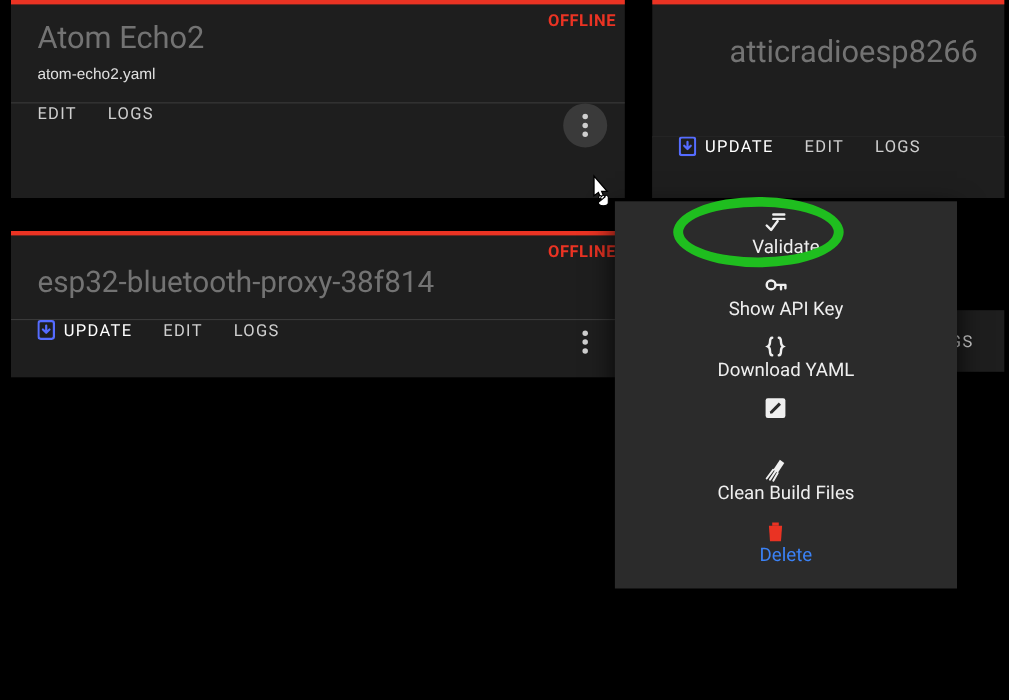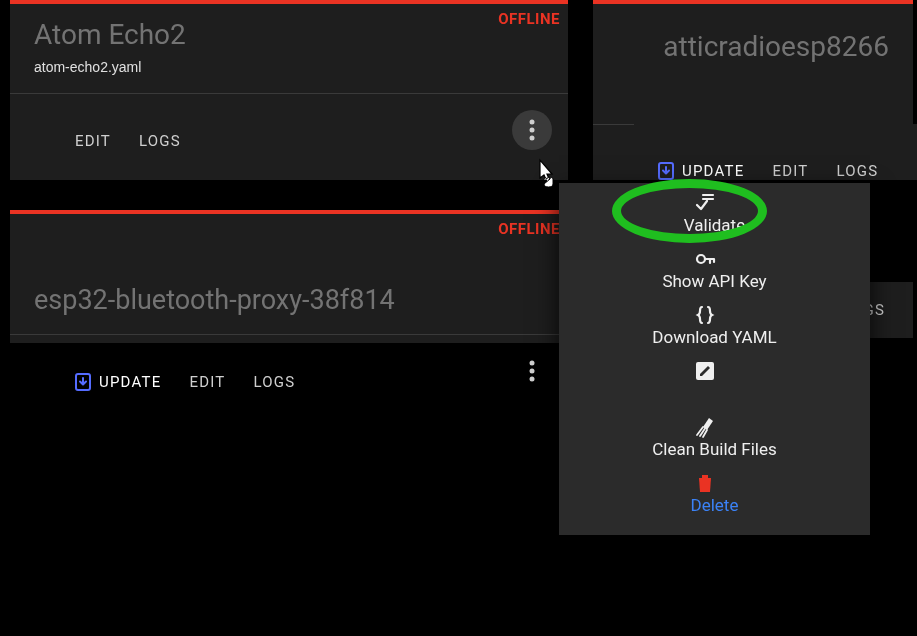--- a/index.html
+++ b/index.html
@@ -42,24 +42,23 @@
     color: #e0e0e0;
     padding: 0 24px 18px 24px;
   }
   .divider {
     height: 1px;
     background: #3a3a3a;
     margin: 0;
   }
   .card-actions {
     display: flex;
-    align-items: flex-end;
+    align-items: flex-start;
     height: 56px;
     padding: 0 16px 0 24px;
-    margin-left: 41px;
   }
   .action-link {
     font-size: 15px;
     letter-spacing: 1.2px;
     color: #cfcfcf;
     margin-right: 28px;
     cursor: pointer;
   }
   .action-link.update { color: #ffffff; display: flex; align-items: center; }
   .action-link.update svg { margin-right: 8px; }
@@ -67,21 +66,21 @@
   .kebab {
     width: 40px; height: 40px;
     display: flex; align-items: center; justify-content: center;
     border-radius: 50%;
     cursor: pointer;
   }
   .kebab.active { background: #3a3a3a; }
   .kebab svg { fill: #cfcfcf; }
 
   
-  .card-b .card-title { padding-top: 26px; padding-bottom: 18px; font-size: 27px; margin-top: 44px; }
+  .card-b .card-title { padding-top: 26px; padding-bottom: 18px; font-size: 27px; }
   .card-c .card-title { padding-top: 26px; padding-bottom: 18px; }
 
   
   .menu {
     position: absolute;
     left: 559px;
     top: 183px;
     width: 311px;
     background: #2b2b2b;
     box-shadow: 0 8px 24px rgba(0,0,0,0.8);

